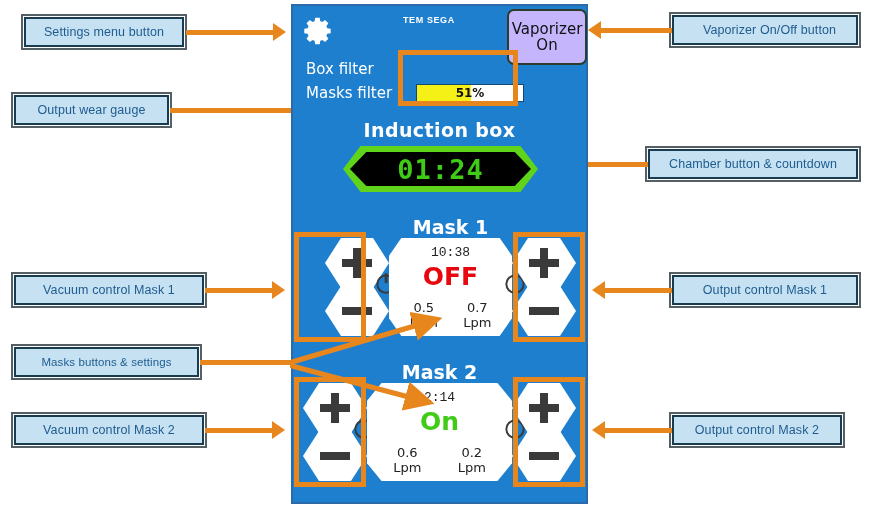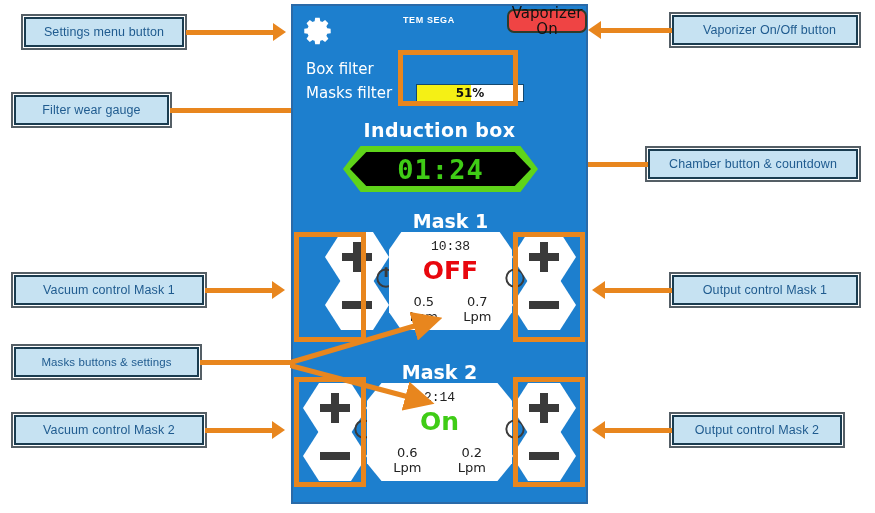--- a/index.html
+++ b/index.html
@@ -32,22 +32,22 @@
      border-right:13px solid #e8861e;}
 
   
   #device{position:absolute;left:291px;top:4px;width:297px;height:500px;
           background:#1d7fce;border:2px solid #2a6aa8;box-sizing:border-box;}
 
   .gear{position:absolute;left:9px;top:8px;width:34px;height:34px;}
   .logo{position:absolute;left:110px;top:9px;font-size:9px;font-weight:bold;
         color:#ffffff;letter-spacing:.6px;font-family:"Liberation Sans",sans-serif;}
 
-  .vapbtn{position:absolute;right:-1px;top:3px;width:80px;height:24px;
-     background:#ef4444;border:2px solid #2f3b2a;border-radius:7px;
+  .vapbtn{position:absolute;right:-1px;top:3px;width:80px;height:56px;
+     background:#c4b5fd;border:2px solid #2f3b2a;border-radius:7px;
      color:#111;font-size:15px;line-height:16px;text-align:center;
      display:flex;flex-direction:column;align-items:center;justify-content:center;
      box-sizing:border-box;font-family:"DejaVu Sans",sans-serif;}
   .vapbtn span{display:block;}
 
   .filters{position:absolute;left:13px;top:52px;width:272px;}
   .frow{display:flex;align-items:center;height:21px;margin-bottom:3px;}
   .flabel{color:#fff;font-size:15px;width:110px;font-family:"DejaVu Sans",sans-serif;}
   .fbar{position:relative;width:108px;height:18px;background:#ffffff;
         border:1px solid #14486f;box-sizing:border-box;overflow:hidden;}
@@ -107,21 +107,21 @@
 </head>
 <body>
 
 <div class="callout" style="left:24px;top:17px;width:160px;height:30px;">
   <span>Settings menu button</span>
 </div>
 <div class="lead" style="left:186px;top:30px;width:88px;"></div>
 <div class="arrow-r" style="left:273px;top:23px;"></div>
 
 <div class="callout" style="left:14px;top:95px;width:155px;height:30px;">
-  <span>Filter wear gauge</span>
+  <span>Output wear gauge</span>
 </div>
 <div class="lead" style="left:170px;top:108px;width:230px;"></div>
 
 <div class="callout" style="left:14px;top:275px;width:190px;height:30px;">
   <span>Vacuum control Mask 1</span>
 </div>
 <div class="lead" style="left:205px;top:288px;width:68px;"></div>
 <div class="arrow-r" style="left:272px;top:281px;"></div>
 
 <div class="callout" style="left:14px;top:347px;width:185px;height:30px;font-size:11.5px;">
@@ -191,21 +191,21 @@
   <div class="sectiontitle" style="top:113px;">Induction box</div>
   <div class="chamber">
     <div class="hexwrap">
       <div class="hexouter"></div>
       <div class="hexinner">
         <span class="chamber-time">01:24</span>
       </div>
     </div>
   </div>
 
-  <div class="mask" style="top:204px;margin-left:22px;">
+  <div class="mask" style="top:210px;margin-left:22px;">
     <div class="mask-title">Mask 1</div>
     <div class="mask-body">
       <div class="hexbtns left">
         <div class="hexbtn top">
           <div class="sym-h"></div>
           <div class="sym-v"></div>
         </div>
         <div class="hexbtn bot">
           <div class="sym-h"></div>
         </div>

